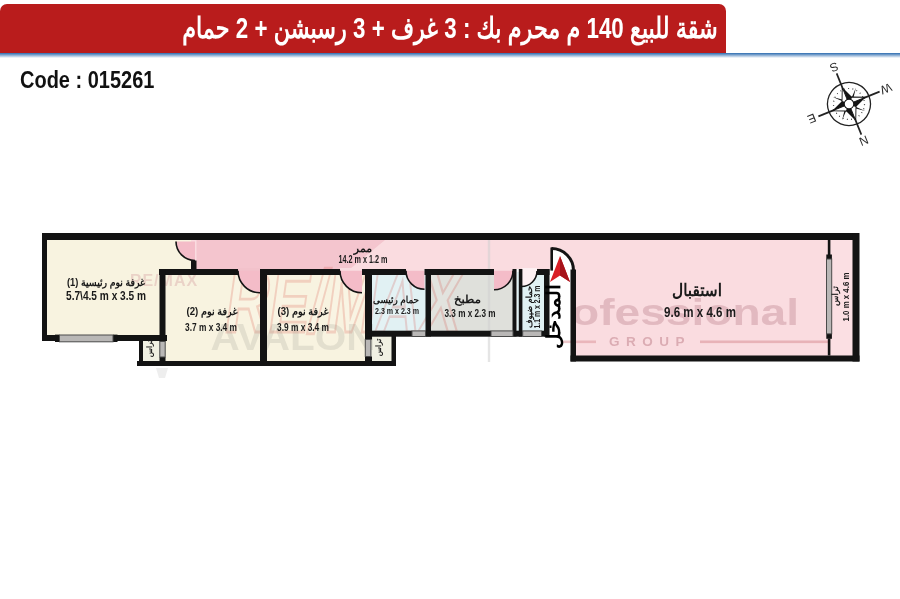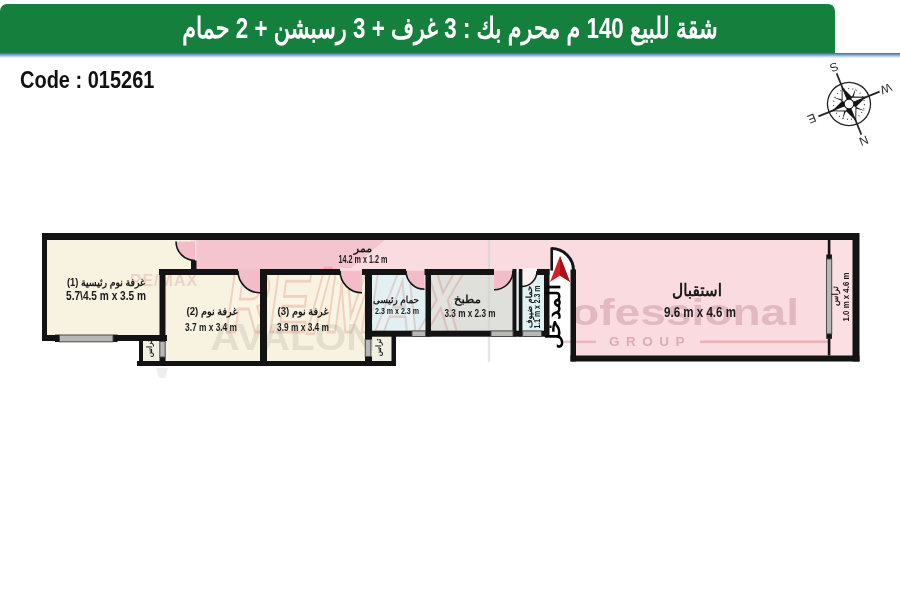--- a/index.html
+++ b/index.html
@@ -1,16 +1,16 @@
 <!DOCTYPE html>
 <html><head><meta charset="utf-8">
 <style>
 html,body{margin:0;padding:0;width:900px;height:599px;background:#fff;overflow:hidden;}
 body{font-family:"Liberation Sans",sans-serif;position:relative;}
-#hdr{position:absolute;left:0;top:4px;width:835px;height:49px;background:#15803d;border-radius:7px 7px 0 0;}#hdrg{position:absolute;left:0;top:53px;width:900px;height:5px;background:linear-gradient(#2d6cb0,#ffffff);}
+#hdr{position:absolute;left:0;top:4px;width:726px;height:49px;background:#b91c1c;border-radius:7px 7px 0 0;}#hdrg{position:absolute;left:0;top:53px;width:900px;height:5px;background:linear-gradient(#2d6cb0,#ffffff);}
 #hdr .t{position:absolute;left:0;top:7px;width:900px;text-align:center;color:#fff;font-weight:bold;font-size:29px;direction:rtl;transform:scaleX(.77);transform-origin:450px 0;}
 #code{position:absolute;left:20px;top:67px;font-size:23.5px;font-weight:bold;color:#111;transform:scaleX(.85);transform-origin:left top;}
 svg text{font-family:"Liberation Sans",sans-serif;}
 </style></head>
 <body>
 <div id="hdrg"></div>
 <div id="hdr">
     <div class="t">شقة للبيع 140 م محرم بك : 3 غرف + 3 رسبشن + 2 حمام</div>
   </div>
 <div id="code">Code : 015261</div>

